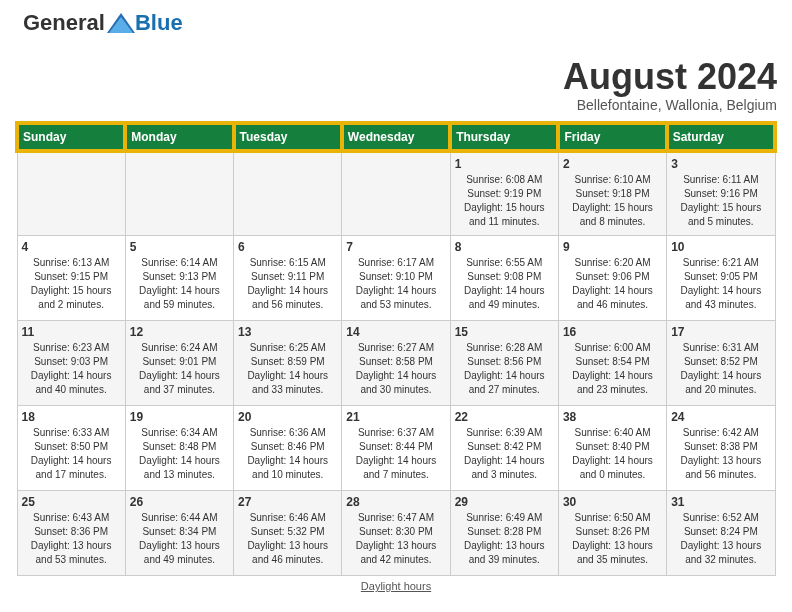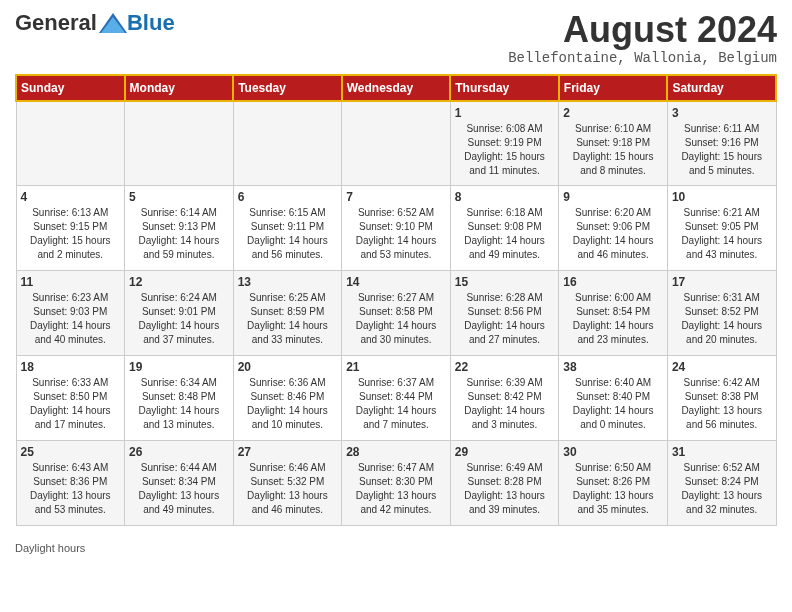--- a/index.html
+++ b/index.html
@@ -20,56 +20,57 @@
       display: flex;
       flex-direction: column;
       align-items: flex-start;
     }
     .logo-text {
       display: flex;
       align-items: center;
       font-size: 22px;
       font-weight: bold;
       color: #333;
+      margin-left: 8px;
     }
     .logo-general { color: #333; }
     .logo-blue { color: #1a6faf; }
     .logo-icon {
       width: 28px;
       height: 20px;
       margin-left: 2px;
       margin-right: 0;
     }
     .title-block {
       text-align: right;
+      margin-top: 47px;
     }
     .month-title {
       font-size: 36px;
       font-weight: bold;
       color: #333;
       line-height: 1.1;
     }
     .location {
       font-size: 14px;
       color: #555;
-      font-family: Liberation Mono, monospace;
     }
     table {
       width: 100%;
       border-collapse: collapse;
       table-layout: fixed;
     }
     thead tr th {
-      background-color: #b91c1c;
+      background-color: #15803d;
       color: #fff;
       font-size: 12px;
       font-weight: bold;
       padding: 5px 4px;
       text-align: left;
-      border: 2px solid #eab308;
+      border: 4px solid #eab308;
     }
     tbody tr td {
       vertical-align: top;
       border: 1px solid #ccc;
       padding: 4px 4px;
       font-size: 10.5px;
       color: #333;
       height: 85px;
     }
     tbody tr:nth-child(odd) td {
@@ -84,24 +85,25 @@
       display: block;
       margin-bottom: 2px;
     }
     .day-info {
       font-size: 10px;
       line-height: 1.4;
       color: #333;
       text-align: center;
     }
     .footer-note {
-      text-align: left;
+      text-align: center;
       font-size: 11px;
       color: #555;
-      margin-top: 16px;
+      margin-top: 4px;
+      text-decoration: underline;
     }
   </style>
 </head>
 <body>
 
 <div class="header">
   <div class="logo">
     <div class="logo-text">
       <span class="logo-general">General</span>
       <svg class="logo-icon" viewBox="0 0 28 20" xmlns="http://www.w3.org/2000/svg">
@@ -174,28 +176,28 @@
         </td>
         <td>
           <span class="day-num">6</span>
           <div class="day-info">Sunrise: 6:15 AM
 Sunset: 9:11 PM
 Daylight: 14 hours
 and 56 minutes.</div>
         </td>
         <td>
           <span class="day-num">7</span>
-          <div class="day-info">Sunrise: 6:52 AM
+          <div class="day-info">Sunrise: 6:17 AM
 Sunset: 9:10 PM
 Daylight: 14 hours
 and 53 minutes.</div>
         </td>
         <td>
           <span class="day-num">8</span>
-          <div class="day-info">Sunrise: 6:18 AM
+          <div class="day-info">Sunrise: 6:55 AM
 Sunset: 9:08 PM
 Daylight: 14 hours
 and 49 minutes.</div>
         </td>
         <td>
           <span class="day-num">9</span>
           <div class="day-info">Sunrise: 6:20 AM
 Sunset: 9:06 PM
 Daylight: 14 hours
 and 46 minutes.</div>

